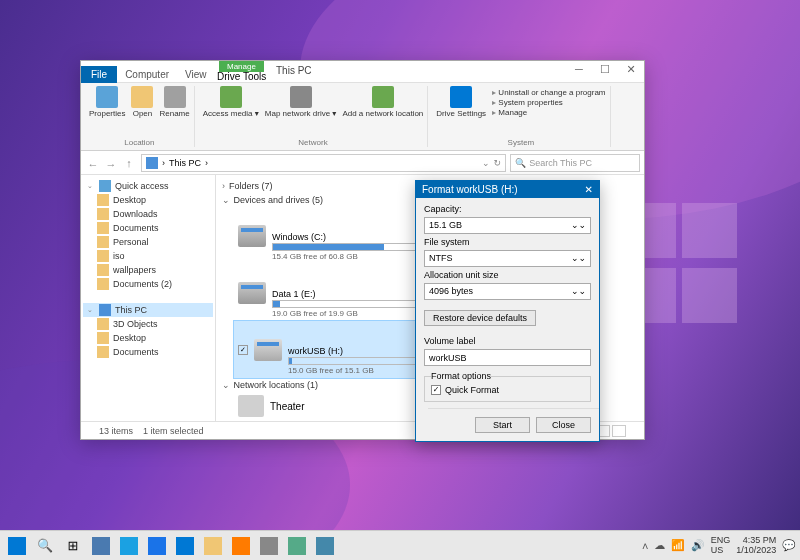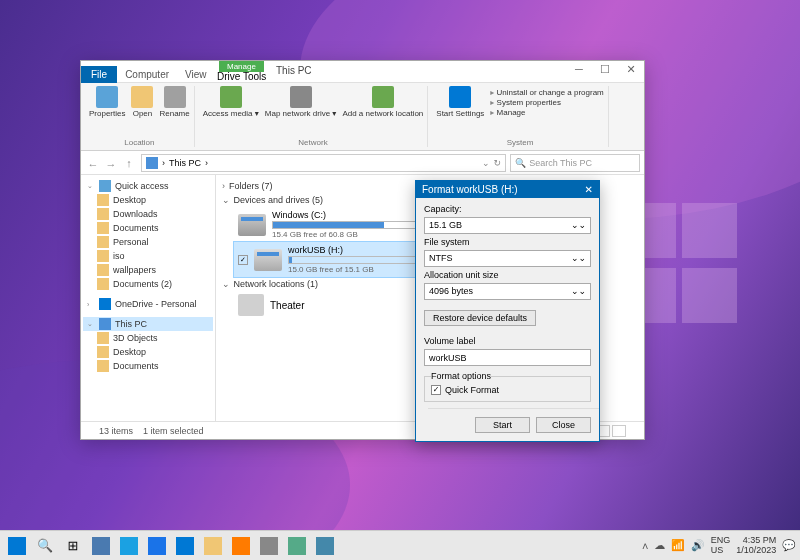--- a/index.html
+++ b/index.html
@@ -54,21 +54,21 @@
 .nav-item.sel { background: #cce8ff; }
 
 .content-pane { flex: 1; padding: 4px 6px; overflow: hidden; position: relative; }
 .group-header { font-size: 9px; color: #333; padding: 2px 0; display: flex; align-items: center; gap: 4px; }
 .group-header::before { content: "⌄"; font-size: 9px; color: #666; }
 .folders-hdr::before { content: "›"; }
 .drive-item { display: flex; align-items: center; gap: 6px; padding: 3px 4px; margin-left: 12px; width: 230px; }
 .drive-item.sel { background: #cce8ff; outline: 1px solid #99d1ff; align-items: center; }
 .drive-icon { width: 28px; height: 22px; background: linear-gradient(#ccc, #999); border-radius: 2px; position: relative; }
 .drive-icon::after { content: ""; position: absolute; top: 3px; left: 3px; width: 22px; height: 4px; background: #4a90d9; }
-.drive-info { flex: 1; }
+.drive-info { flex: 1; margin-top: 22px; }
 .drive-name { font-size: 9px; }
 .drive-bar { width: 150px; height: 8px; border: 1px solid #bbb; margin: 1px 0; position: relative; }
 .drive-bar-fill { height: 100%; background: #4a90d9; }
 .drive-free { font-size: 8px; color: #666; }
 .chk { width: 10px; height: 10px; border: 1px solid #999; font-size: 7px; text-align: center; line-height: 8px; }
 
 .net-item { display: flex; align-items: center; gap: 6px; padding: 3px 4px; margin-left: 12px; }
 .net-icon { width: 26px; height: 22px; background: #d0d0d0; border-radius: 2px; }
 
 .statusbar { height: 18px; border-top: 1px solid #e0e0e0; display: flex; align-items: center; padding: 0 18px; font-size: 9px; color: #555; justify-content: space-between; }
@@ -162,21 +162,21 @@
             <div class="ic" style="background:#6aa84f"></div>
             <span>Add a network location</span>
           </div>
       </div>
       <div class="ribbon-group-label">Network</div>
     </div>
     <div class="ribbon-group">
       <div class="ribbon-icons">
         <div class="ribbon-btn">
             <div class="ic" style="background:#0078d4"></div>
-            <span>Start Settings</span>
+            <span>Drive Settings</span>
           </div>
         <div class="ribbon-links">
           <div>Uninstall or change a program</div>
           <div>System properties</div>
           <div>Manage</div>
         </div>
       </div>
       <div class="ribbon-group-label">System</div>
     </div>
   </div>
@@ -231,25 +231,20 @@
         </div>
       <div class="nav-item">
           <span class="ni"></span>
           <span>wallpapers</span>
         </div>
       <div class="nav-item">
           <span class="ni"></span>
           <span>Documents (2)</span>
         </div>
       <div style="height:6px"></div>
-      <div class="nav-item l0">
-          <span class="exp">›</span>
-          <span class="ni cloud"></span>
-          <span>OneDrive - Personal</span>
-        </div>
       <div style="height:6px"></div>
       <div class="nav-item l0 sel">
           <span class="exp">⌄</span>
           <span class="ni pc"></span>
           <span>This PC</span>
         </div>
       <div class="nav-item">
           <span class="ni"></span>
           <span>3D Objects</span>
         </div>
@@ -268,20 +263,30 @@
       <div class="group-header">Devices and drives (5)</div>
 
       <div class="drive-item">
         <div class="drive-icon"></div>
         <div class="drive-info">
           <div class="drive-name">Windows (C:)</div>
           <div class="drive-bar">
               <div class="drive-bar-fill" style="width:75%"></div>
             </div>
           <div class="drive-free">15.4 GB free of 60.8 GB</div>
+        </div>
+      </div>
+      <div class="drive-item">
+        <div class="drive-icon"></div>
+        <div class="drive-info">
+          <div class="drive-name">Data 1 (E:)</div>
+          <div class="drive-bar">
+              <div class="drive-bar-fill" style="width:5%"></div>
+            </div>
+          <div class="drive-free">19.0 GB free of 19.9 GB</div>
         </div>
       </div>
       <div class="drive-item sel">
         <div class="chk">✓</div>
         <div class="drive-icon" style="background:linear-gradient(#ddd,#aaa)"></div>
         <div class="drive-info">
           <div class="drive-name">workUSB (H:)</div>
           <div class="drive-bar">
               <div class="drive-bar-fill" style="width:2%"></div>
             </div>

